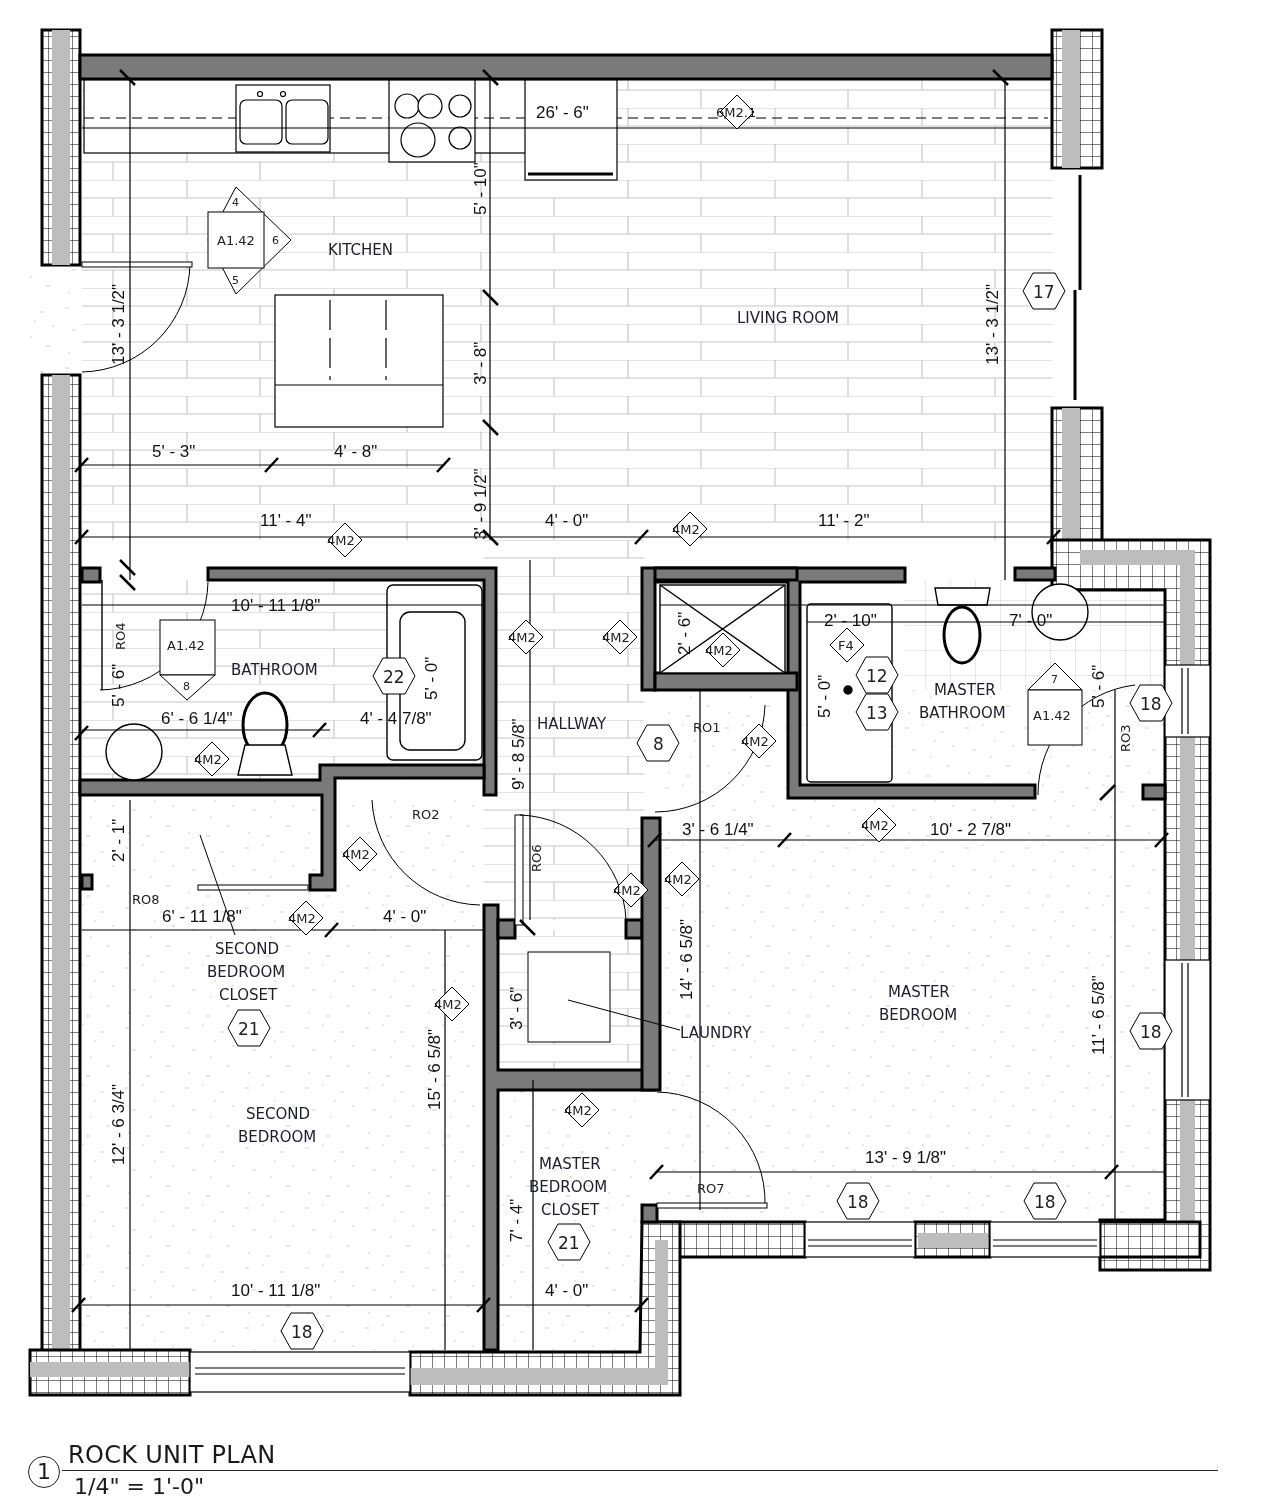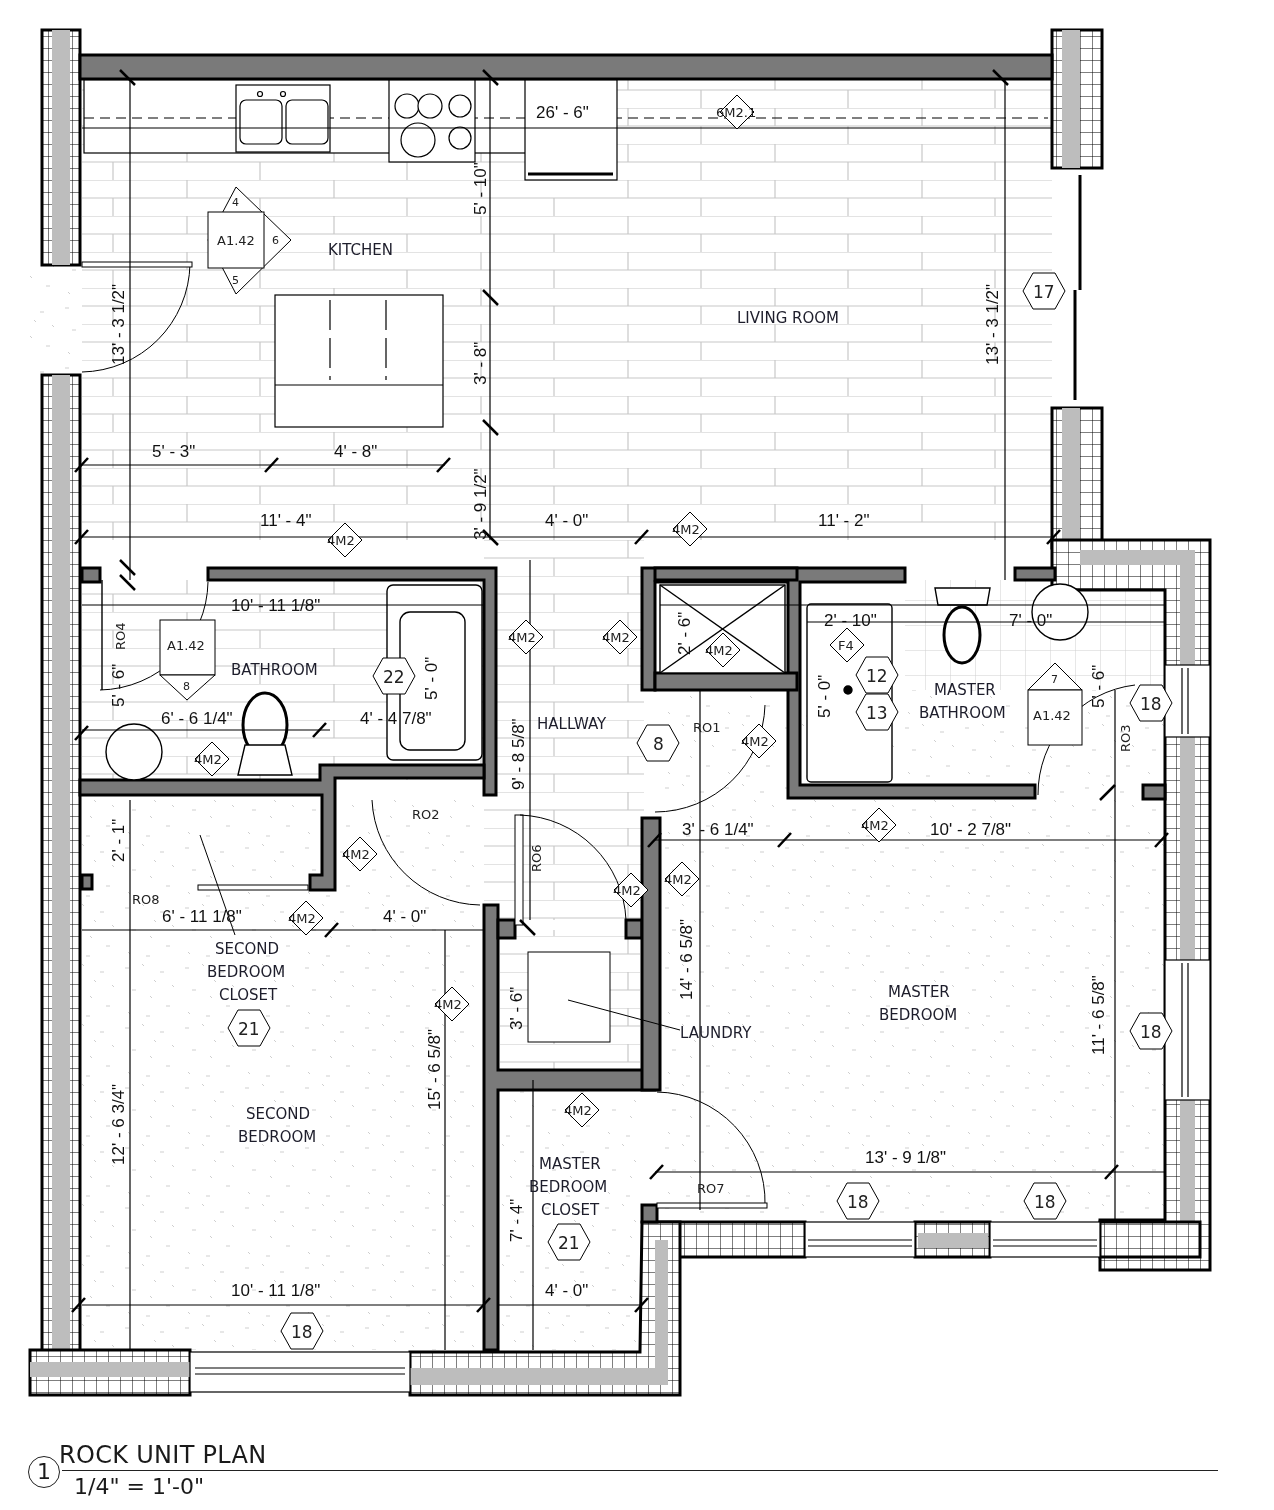--- a/index.html
+++ b/index.html
@@ -8,21 +8,21 @@
     #plan { position: absolute; left: 0; top: 0; }
     .room-label { font-family: "DejaVu Sans", sans-serif; font-size: 15px; fill: #1d1d2b; }
     .dim { font-family: "Liberation Sans", sans-serif; font-size: 17px; fill: #111; }
     .tag { font-family: "DejaVu Sans", sans-serif; font-size: 13px; fill: #222; }
     .tag-lg { font-family: "DejaVu Sans", sans-serif; font-size: 17px; fill: #222; }
     .small { font-family: "DejaVu Sans", sans-serif; font-size: 11px; fill: #222; }
     .title-block { position: absolute; left: 28px; top: 1440px; width: 1200px; height: 70px; }
     .title-circle { position: absolute; left: 0; top: 16px; width: 30px; height: 30px; border: 1.5px solid #222;
                     border-radius: 50%; font: 22px "DejaVu Sans", sans-serif; text-align: center; line-height: 30px; }
     .title-line { position: absolute; left: 34px; top: 30px; width: 1156px; height: 0; border-top: 1.5px solid #222; }
-    .title-name { position: absolute; left: 31px; top: 1px; font: 24px "DejaVu Sans", sans-serif; letter-spacing: 0.3px; }
+    .title-name { position: absolute; left: 40px; top: 1px; font: 24px "DejaVu Sans", sans-serif; letter-spacing: 0.3px; }
     .title-scale { position: absolute; left: 46px; top: 34px; font: 22px "DejaVu Sans", sans-serif; }
   </style>
 </head>
 <body>
 
 <svg id="plan" width="1274" height="1440" viewBox="0 0 1274 1440" xmlns="http://www.w3.org/2000/svg">
   <defs>
     <pattern id="tile" width="147" height="36" patternUnits="userSpaceOnUse">
       <rect width="147" height="36" fill="#fff"></rect>
       <line x1="0" y1="0" x2="147" y2="0" stroke="#c8c8c8" stroke-width="1.2"></line>

